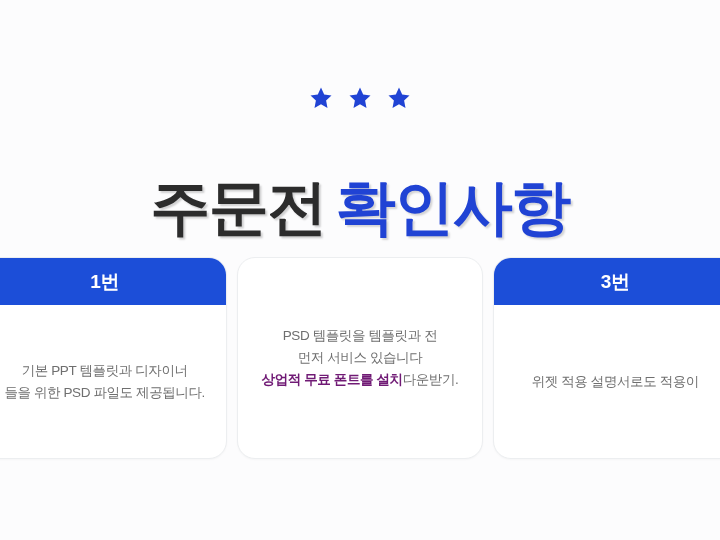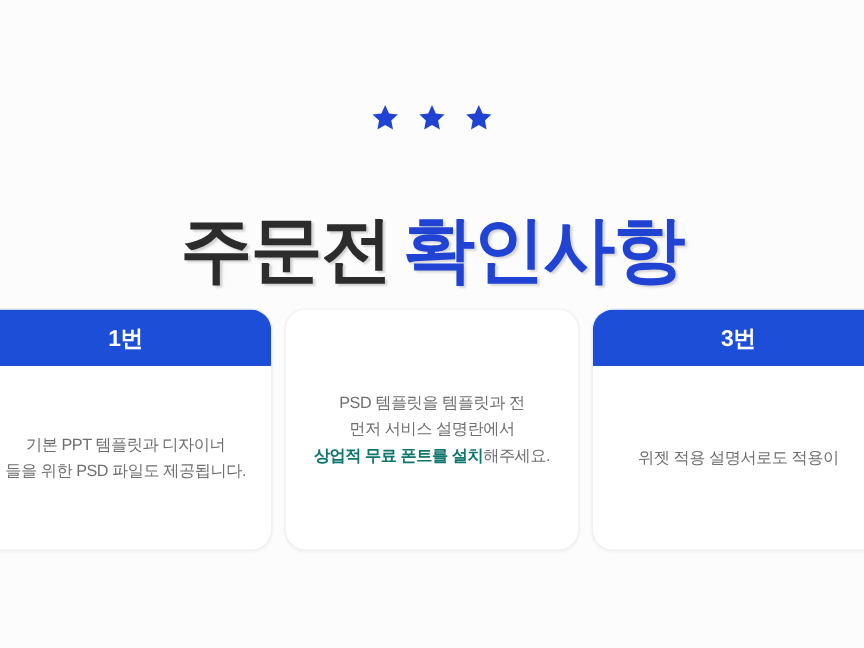--- a/index.html
+++ b/index.html
@@ -111,21 +111,21 @@
   .card-text {
     color: #6f6f6f;
     font-size: 13.5px;
     line-height: 22px;
     text-align: center;
     letter-spacing: -0.4px;
     white-space: nowrap;
   }
   .card-text .ln { display: block; }
   .card-text .em {
-    color: #0f766e;
+    color: #701a75;
     font-weight: 700;
   }
 </style>
 </head>
 <body>
 
 <div class="page">
 
   <div class="stars">
     <span class="star">
@@ -158,22 +158,22 @@
           <span class="ln">기본 PPT 템플릿과 디자이너</span>
           <span class="ln">들을 위한 PSD 파일도 제공됩니다.</span>
         </div>
       </div>
     </div>
 
     <div class="card">
       <div class="card-body">
         <div class="card-text">
           <span class="ln">PSD 템플릿을 템플릿과 전</span>
-          <span class="ln">먼저 서비스 설명란에서</span>
-          <span class="ln"><span class="em">상업적 무료 폰트를 설치</span><span>해주세요.</span></span>
+          <span class="ln">먼저 서비스 있습니다</span>
+          <span class="ln"><span class="em">상업적 무료 폰트를 설치</span><span>다운받기.</span></span>
         </div>
       </div>
     </div>
 
     <div class="card">
       <div class="card-header">3번</div>
       <div class="card-body">
         <div class="card-text">
           <span class="ln">위젯 적용 설명서로도 적용이</span>
         </div>

